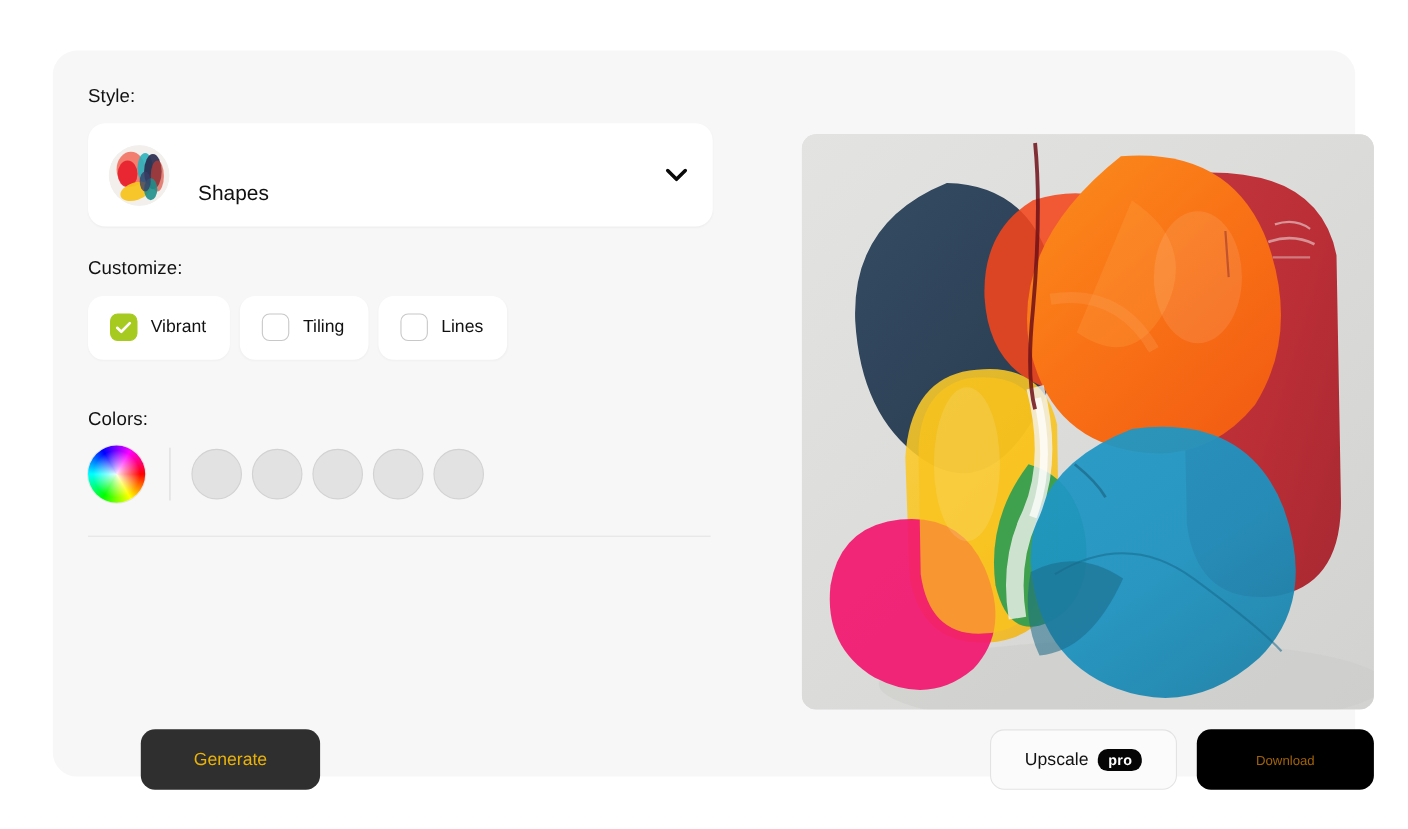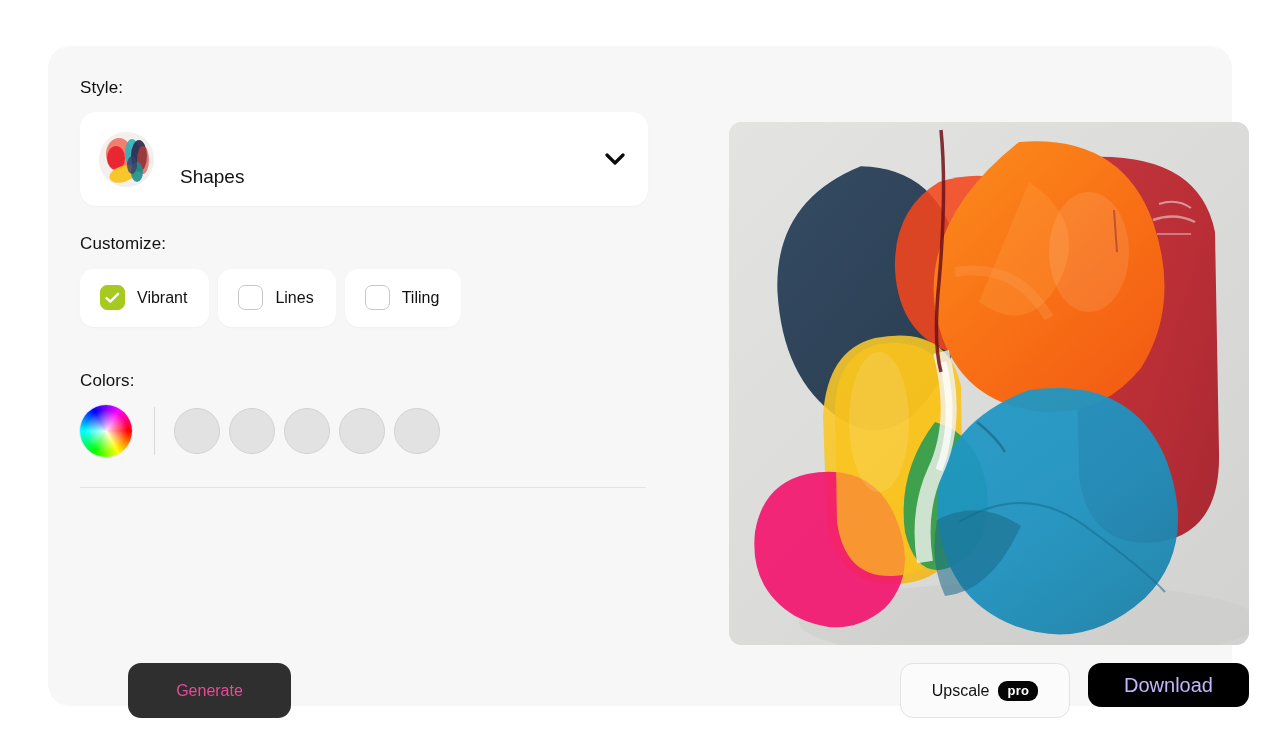--- a/index.html
+++ b/index.html
@@ -171,21 +171,21 @@
     height: 1px;
     background: #e4e4e4;
   }
 
   
   .generate-btn {
     position: absolute;
     left: 80px; top: 617px;
     width: 163px; height: 55px;
     background: #2f2f2f;
-    color: #ec4899;
+    color: #eab308;
     border: none;
     border-radius: 13px;
     font-size: 16px;
     font-family: "Liberation Sans", sans-serif;
     cursor: pointer;
     display: flex; align-items: center; justify-content: center;
   }
 
   
   .preview {
@@ -219,26 +219,26 @@
     font-size: 13px;
     font-weight: bold;
     letter-spacing: 0.3px;
     padding: 3px 9px 4px 9px;
     border-radius: 9px;
     line-height: 1;
   }
   .download-btn {
     position: absolute;
     left: 1040px; top: 617px;
-    width: 161px; height: 44px;
+    width: 161px; height: 55px;
     background: #000000;
-    color: #c4b5fd;
+    color: #a16207;
     border: none;
     border-radius: 13px;
-    font-size: 20px;
+    font-size: 12px;
     font-family: "Liberation Sans", sans-serif;
     cursor: pointer;
     display: flex; align-items: center; justify-content: center;
   }
 </style>
 </head>
 <body>
 
 <div class="app">
   <div class="panel">
@@ -288,28 +288,28 @@
               </svg>
             </span>
             <span class="chk-label">Vibrant</span>
           </div>
 
 
           <div class="chk-pill">
             <span class="chk-box">
               
             </span>
-            <span class="chk-label">Lines</span>
+            <span class="chk-label">Tiling</span>
           </div>
 
           <div class="chk-pill">
             <span class="chk-box">
               
             </span>
-            <span class="chk-label">Tiling</span>
+            <span class="chk-label">Lines</span>
           </div>
 
         </div>
       </div>
 
       <div class="colors-wrap">
         <div class="section-label">Colors:</div>
         <div class="swatch-row">
           <div class="color-wheel"></div>
           <div class="wheel-divider"></div>

